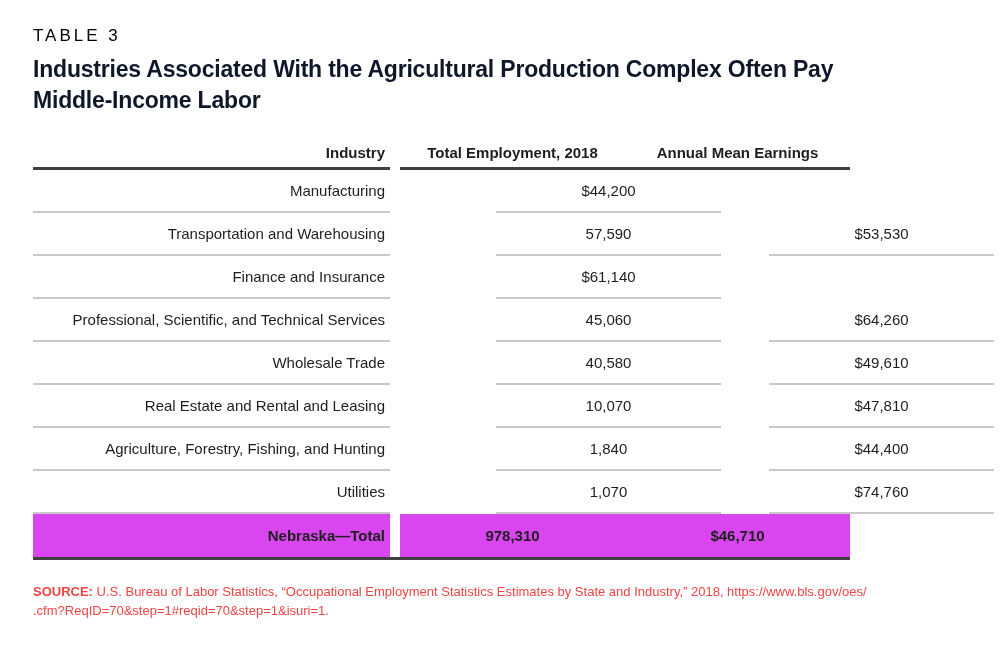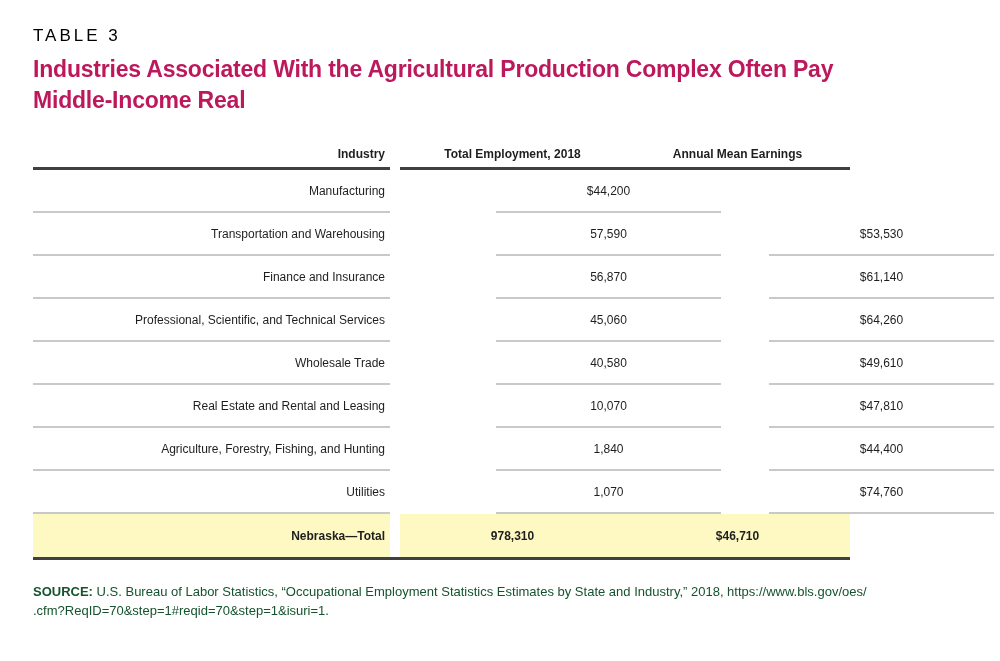--- a/index.html
+++ b/index.html
@@ -17,78 +17,78 @@
     letter-spacing: 3px;
     font-weight: 400;
     color: #000000;
   }
   .title {
     margin-top: 8px;
     font-size: 23px;
     line-height: 31px;
     font-weight: bold;
     letter-spacing: -0.2px;
-    color: #be185d;
+    color: #0f172a;
   }
   .title .line { display: block; }
 
   .table { margin-top: 21px; width: 817px; }
   .tr {
     display: grid;
     grid-template-columns: 357px 10px 225px 225px;
   }
   .td {
     display: flex;
     align-items: center;
-    font-size: 12px;
+    font-size: 15px;
   }
   .c1 { justify-content: flex-end; text-align: right; padding-right: 5px; }
   .c2, .c3 { justify-content: center; text-align: center; }
 
   .thead { height: 33px; }
   .thead .td {
     border-bottom: 3px solid #404040;
     font-weight: bold;
     align-items: flex-end;
     padding-bottom: 6px;
   }
   .thead .gap { border-bottom: none; }
 
   .tbody .tr { height: 43px; gap: 48px; }
   .tbody .tr .td { border-bottom: 2px solid #c9c9c9; }
   .tbody .tr .gap { border-bottom: none; }
 
   .tr.total { height: 46px; }
   .tr.total .td {
-    background: #fef9c3;
+    background: #d946ef;
     border-bottom: 3px solid #404040;
     font-weight: bold;
   }
   .tr.total .gap { background: #ffffff; border-bottom: 3px solid #404040; }
 
   .source {
     margin-top: 22px;
     width: 940px;
     font-size: 13px;
     line-height: 19px;
-    color: #14532d;
+    color: #ef4444;
   }
   .source .src-line { display: block; }
   .source b { font-weight: bold; }
 </style>
 </head>
 <body>
 
 <div class="page">
 
   <div class="kicker">TABLE 3</div>
 
   <h1 class="title">
     <span class="line">Industries Associated With the Agricultural Production Complex Often Pay</span>
-    <span class="line">Middle-Income Real</span>
+    <span class="line">Middle-Income Labor</span>
   </h1>
 
   <div class="table">
 
     <div class="tr thead">
       <div class="td c1">Industry</div>
       <div class="gap"></div>
       <div class="td c2">Total Employment, 2018</div>
       <div class="td c3">Annual Mean Earnings</div>
     </div>
@@ -101,21 +101,20 @@
       </div>
       <div class="tr">
         <div class="td c1">Transportation and Warehousing</div>
         <div class="gap"></div>
         <div class="td c2">57,590</div>
         <div class="td c3">$53,530</div>
       </div>
       <div class="tr">
         <div class="td c1">Finance and Insurance</div>
         <div class="gap"></div>
-        <div class="td c2">56,870</div>
         <div class="td c3">$61,140</div>
       </div>
       <div class="tr">
         <div class="td c1">Professional, Scientific, and Technical Services</div>
         <div class="gap"></div>
         <div class="td c2">45,060</div>
         <div class="td c3">$64,260</div>
       </div>
       <div class="tr">
         <div class="td c1">Wholesale Trade</div>

